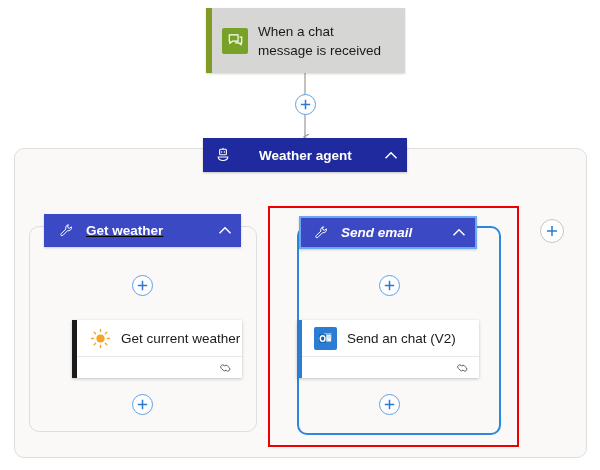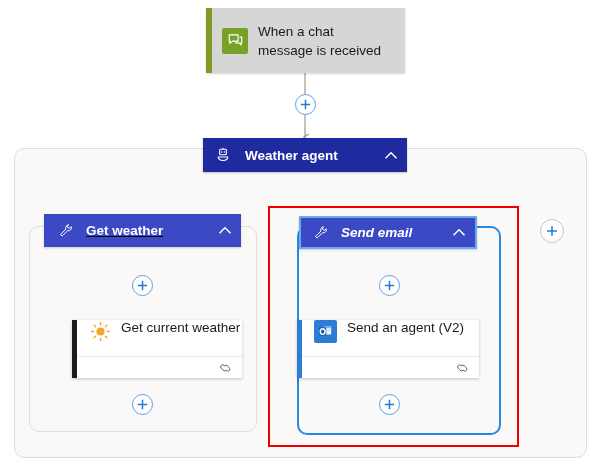--- a/index.html
+++ b/index.html
@@ -50,21 +50,21 @@
     margin-left:10px;flex:0 0 auto;display:flex;align-items:center;justify-content:center;
   }
 
   
   .agent-head{
     position:absolute;left:203px;top:138px;width:204px;height:34px;
     background:#1f2a9e;display:flex;align-items:center;
     box-shadow:0 1px 2px rgba(0,0,0,.22);box-sizing:border-box;
   }
   .agent-head .ahlabel{
-    color:#ffffff;font-size:13.5px;font-weight:bold;margin-left:10px;flex:1 1 auto;
+    color:#ffffff;font-size:13.5px;font-weight:bold;margin-left:24px;flex:1 1 auto;
   }
 
   
   .branch-head{
     position:absolute;height:33px;background:#3b49c4;
     display:flex;align-items:center;box-sizing:border-box;
     box-shadow:0 1px 2px rgba(0,0,0,.18);
   }
   .branch-head.selected{border:2px solid #6aa9ef;}
   .branch-head .bhlabel{
@@ -74,21 +74,21 @@
   
   .action-card{
     position:absolute;background:#ffffff;
     box-shadow:0 1px 3px rgba(0,0,0,.22);
     box-sizing:border-box;display:flex;flex-direction:column;
   }
   .action-card .accent{
     position:absolute;left:0;top:0;bottom:0;width:5px;
   }
   .action-card .row-main{
-    display:flex;align-items:flex-start;height:38px;padding-left:17px;
+    display:flex;align-items:center;height:38px;padding-left:17px;
     border-bottom:1px solid #e8e8e6;
   }
   .action-card .row-foot{
     height:22px;display:flex;align-items:center;justify-content:flex-end;
     padding-right:9px;
   }
   .action-card .acaption{font-size:13.5px;color:#1a1a1a;margin-left:10px;}
 
   .tile-sun{width:22px;height:22px;flex:0 0 auto;display:flex;align-items:center;justify-content:center;}
   .tile-outlook{
@@ -257,21 +257,21 @@
         <svg width="17" height="17" viewBox="0 0 18 18">
           <rect x="8.0" y="3.2" width="7.0" height="9.0" fill="#ffffff" opacity="0.92"></rect>
           <rect x="8.0" y="3.2" width="7.0" height="2.2" fill="#7fb3ea"></rect>
           <rect x="8.0" y="6.2" width="3.2" height="2.4" fill="#cde0f6"></rect>
           <rect x="11.8" y="6.2" width="3.2" height="2.4" fill="#cde0f6"></rect>
           <rect x="8.0" y="9.2" width="3.2" height="2.4" fill="#cde0f6"></rect>
           <rect x="2.3" y="4.4" width="7.4" height="9.2" rx="0.8" fill="#1a5fb0"></rect>
           <ellipse cx="6.0" cy="9.0" rx="2.5" ry="3.0" fill="none" stroke="#ffffff" stroke-width="1.5"></ellipse>
         </svg>
       </span>
-      <span class="acaption">Send an agent (V2)</span>
+      <span class="acaption">Send an chat (V2)</span>
     </div>
     <div class="row-foot">
       <span class="linkicon">
         <svg width="14" height="12" viewBox="0 0 16 13">
           <path d="M6.3,4.0a2.3,2.3,0,0,1,3.3,0l2.1,2.1a2.3,2.3,0,0,1-3.3,3.3L7.6,8.6" fill="none" stroke="#595957" stroke-width="1.1"></path>
           <path d="M8.0,9.0a2.3,2.3,0,0,1-3.3,0L2.6,6.9A2.3,2.3,0,0,1,5.9,3.6L6.7,4.4" fill="none" stroke="#595957" stroke-width="1.1"></path>
         </svg>
       </span>
     </div>
   </div>

